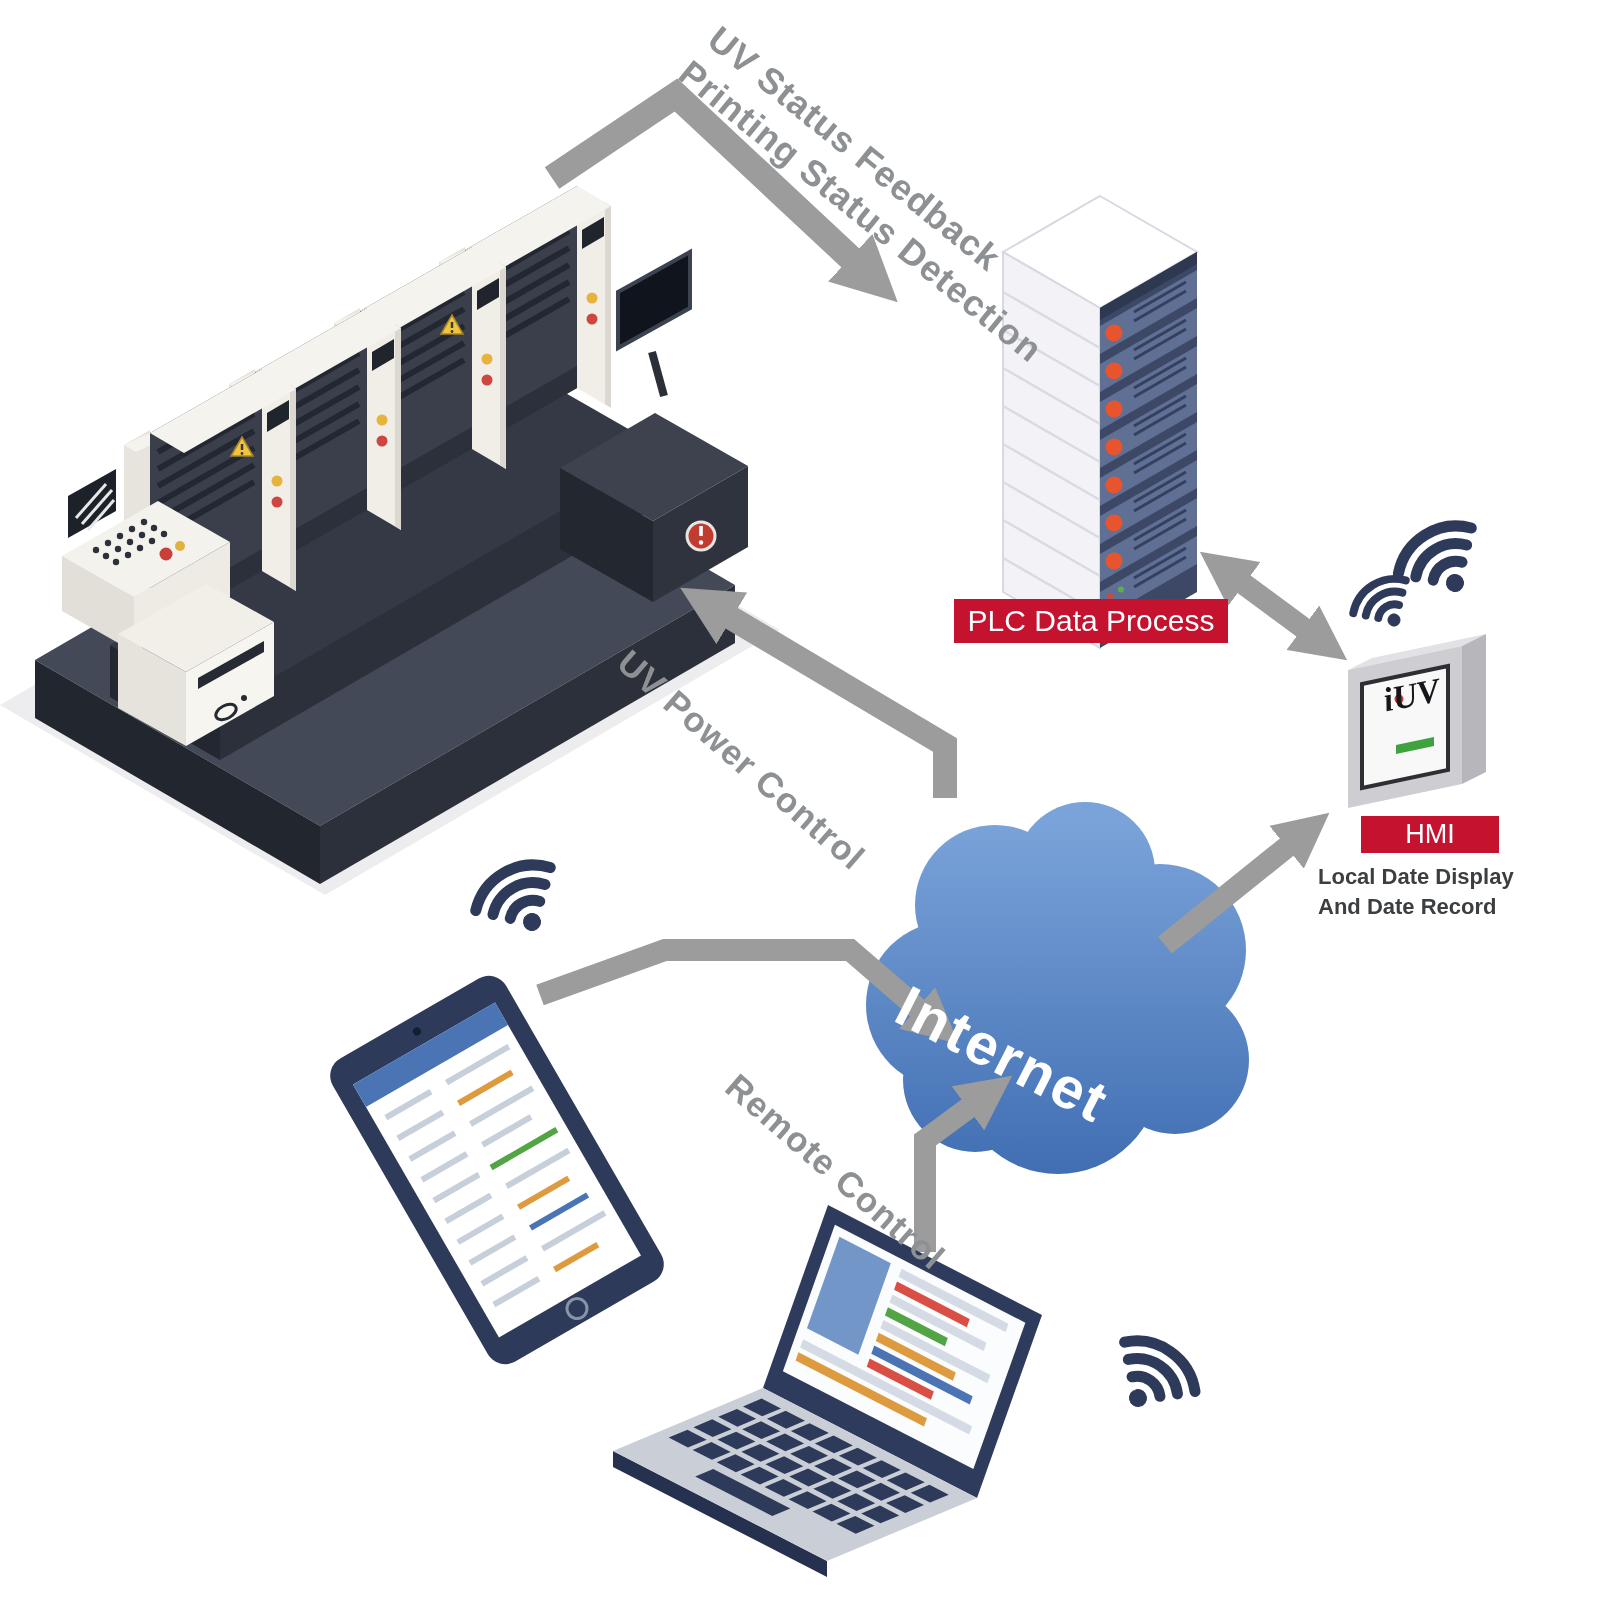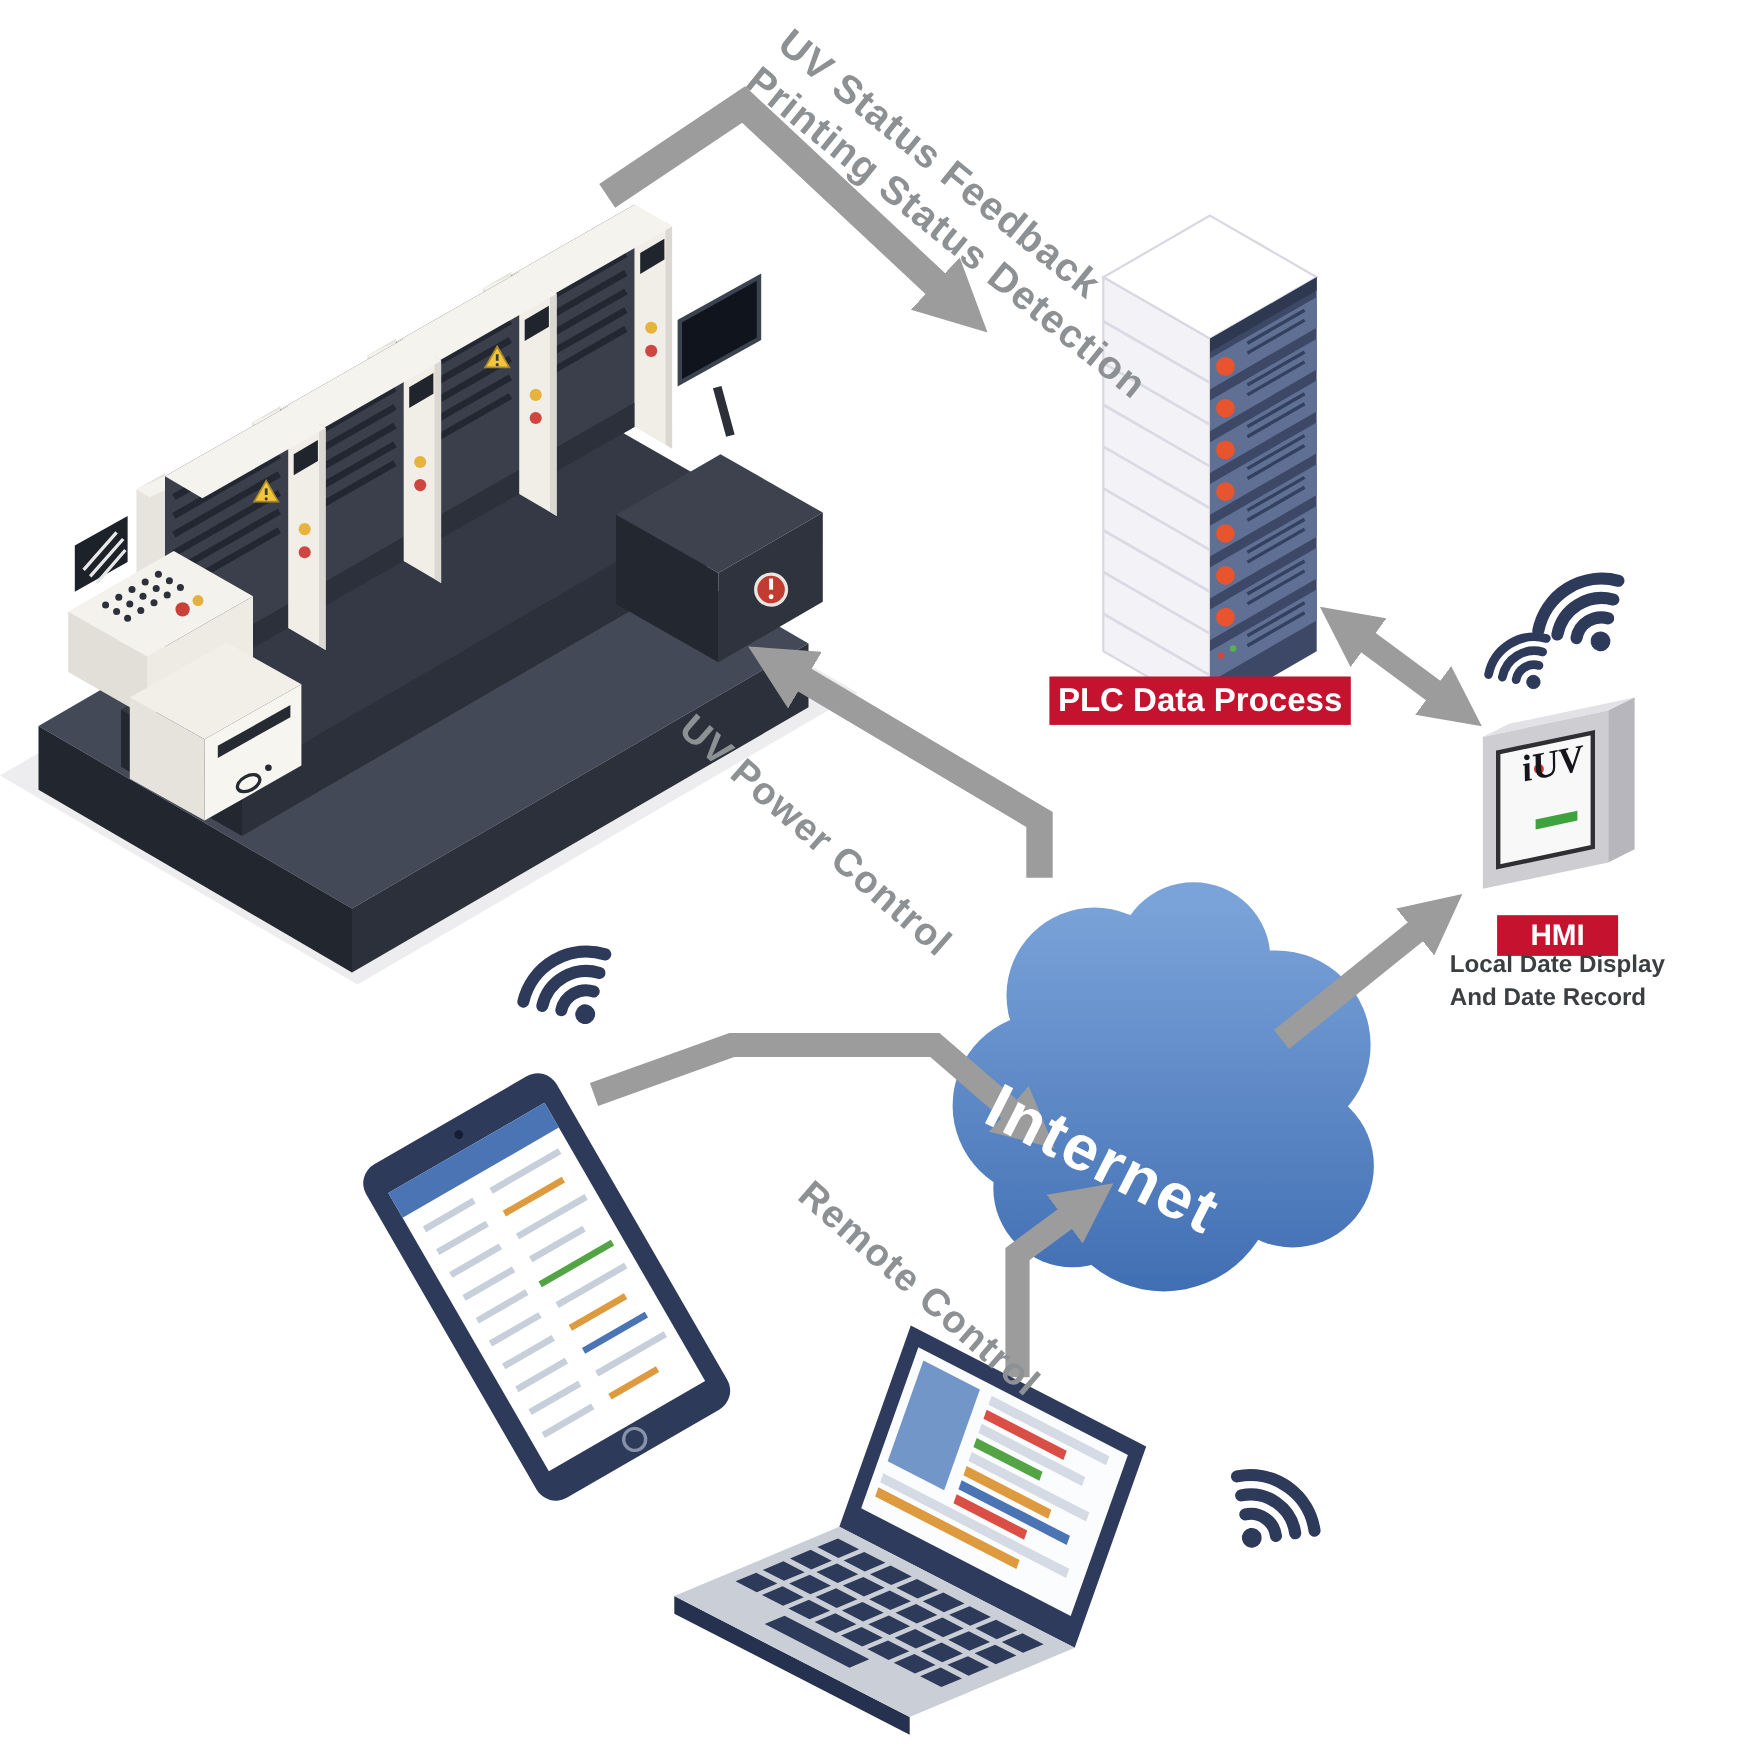--- a/index.html
+++ b/index.html
@@ -1,24 +1,24 @@
 <!DOCTYPE html>
 <html><head>
 <meta charset="utf-8">
 <style>
   html,body{margin:0;padding:0;background:#ffffff;}
   #canvas{position:relative;width:1600px;height:1600px;background:#ffffff;overflow:hidden;
           font-family:"Liberation Sans", sans-serif;}
   #scene{position:absolute;left:0;top:0;}
   .flow-label{position:absolute;font-weight:bold;font-size:36px;color:#8d9194;
               transform-origin:0 0;white-space:nowrap;letter-spacing:1px;}
-  .badge{position:absolute;background:#c4122f;color:#ffffff;font-weight:bold;
-         text-align:center;white-space:nowrap;margin-top:16px;}
+  .badge{position:absolute;background:#c4122f;color:#ffffff;font-weight:normal;
+         text-align:center;white-space:nowrap;}
   #plc-badge{left:954px;top:599px;width:274px;height:44px;line-height:44px;font-size:30px;}
-  #hmi-badge{left:1361px;top:816px;width:110px;height:37px;line-height:37px;font-size:27px;}
+  #hmi-badge{left:1361px;top:816px;width:138px;height:37px;line-height:37px;font-size:27px;}
   #hmi-desc{position:absolute;left:1318px;top:862px;width:228px;text-align:left;
             font-weight:bold;font-size:22px;line-height:30px;color:#3c3f42;}
   #hmi-desc span{display:block;}
   #internet-label{position:absolute;left:916px;top:972px;color:#ffffff;font-weight:bold;
                   font-size:58px;letter-spacing:2px;transform:rotate(27deg);
                   transform-origin:0 0;white-space:nowrap;}
   #iuv-logo{position:absolute;left:1380px;top:682px;font-family:"Liberation Serif", serif;
             font-style:italic;font-weight:bold;font-size:34px;color:#16161a;
             transform:rotate(-11deg);transform-origin:0 0;}
   #lbl-uvstatus{left:726px;top:18px;transform:rotate(39deg);}

